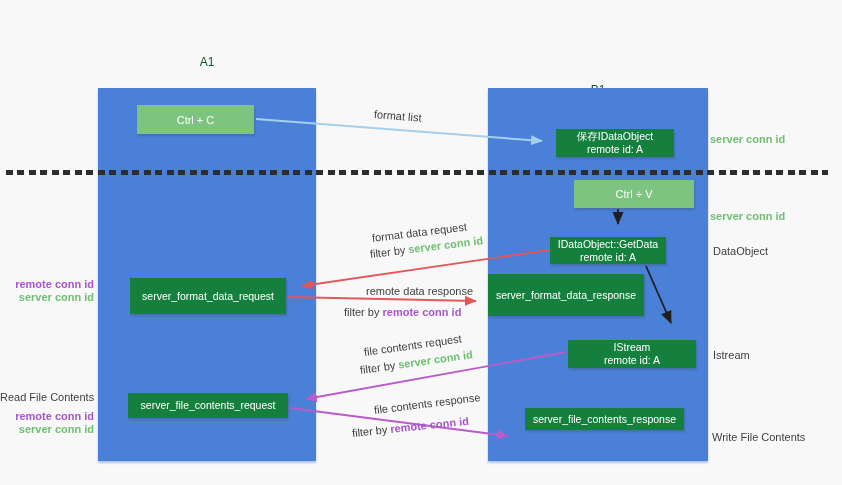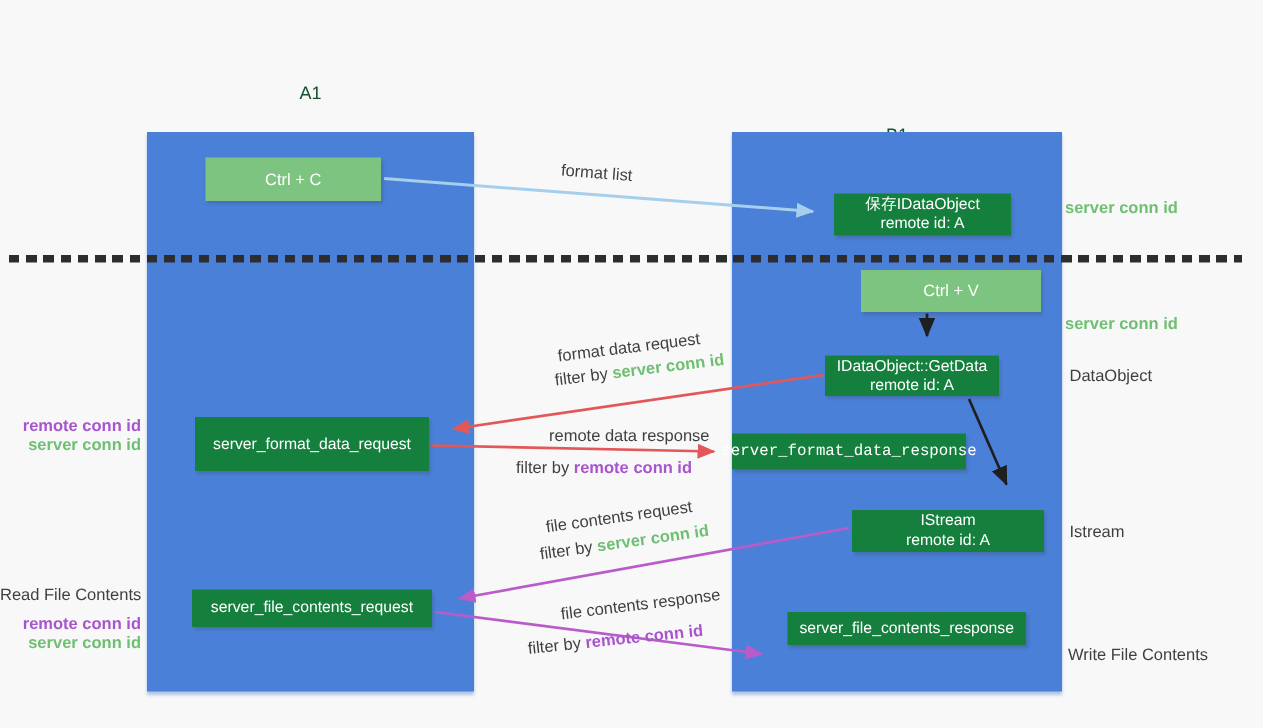--- a/index.html
+++ b/index.html
@@ -32,21 +32,21 @@
     color:#ffffff;text-align:center;
     box-shadow:1px 2px 2px rgba(60,60,60,0.25);
   }
   .node-green{background:#7cc47f;font-size:11px;}
   .node-orange{background:#15803d;font-size:10.5px;line-height:13px;}
   #node-ctrl-c{left:137px;top:105px;width:117px;height:29px;}
   #node-save-ido{left:556px;top:129px;width:118px;height:28px;}
   #node-ctrl-v{left:574px;top:180px;width:120px;height:28px;}
   #node-getdata{left:550px;top:237px;width:116px;height:27px;}
   #node-format-req{left:130px;top:278px;width:156px;height:36px;}
-  #node-format-resp{left:488px;top:289px;width:156px;height:24px;font-family:Liberation Mono, monospace;}
+  #node-format-resp{left:488px;top:274px;width:156px;height:42px;}
   #node-istream{left:568px;top:340px;width:128px;height:28px;}
   #node-file-req{left:128px;top:393px;width:160px;height:25px;}
   #node-file-resp{left:525px;top:408px;width:159px;height:22px;}
   .side-label{font-size:11px;color:#3f3f3f;white-space:nowrap;}
   .green-text{color:#6fbf72;font-weight:bold;}
   .purple-text{color:#a855cd;font-weight:bold;}
   #lbl-scid-top{left:710px;top:133px;}
   #lbl-scid-mid{left:710px;top:210px;}
   #lbl-dataobject{left:713px;top:245px;}
   #lbl-istream{left:713px;top:349px;}

